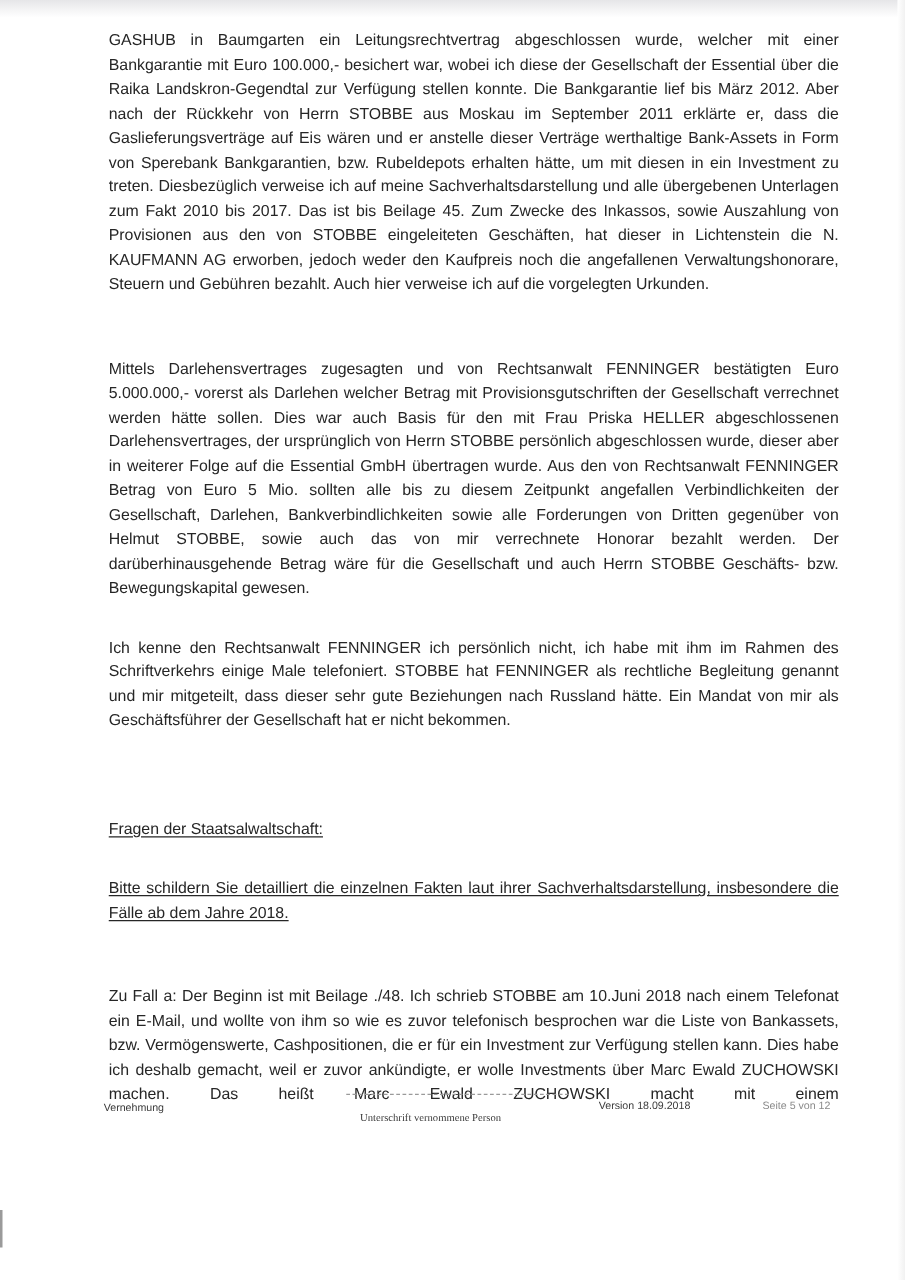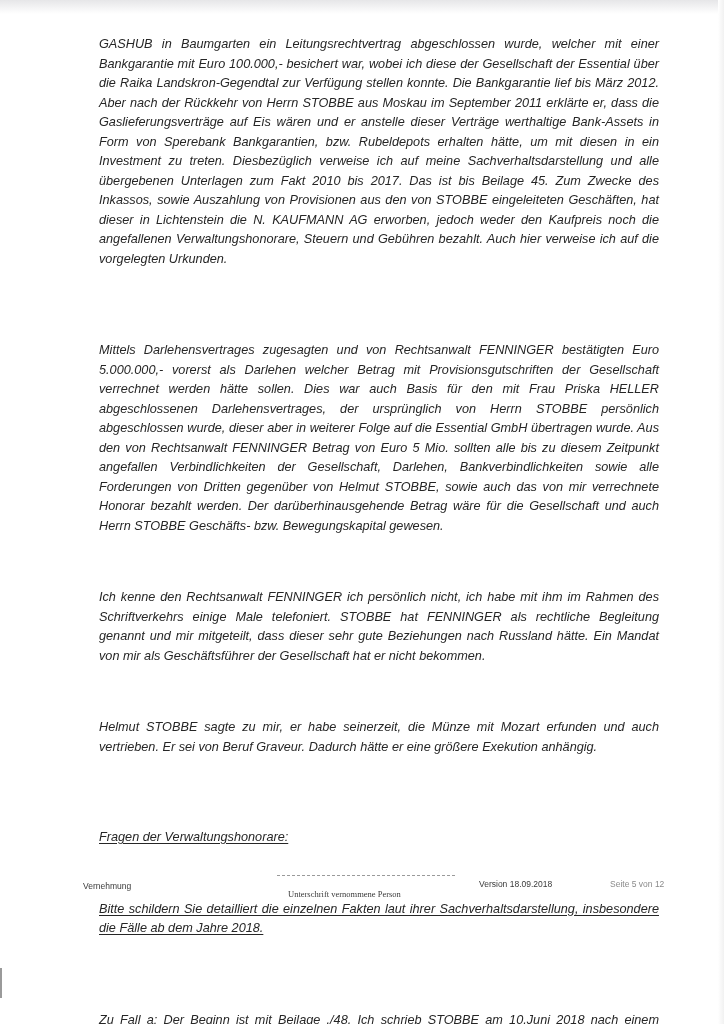--- a/index.html
+++ b/index.html
@@ -15,21 +15,21 @@
     position: absolute; right: 0; top: 0; width: 6px; height: 1024px;
     background: linear-gradient(to right, #ffffff, #f1f1f1);
   }
   .left-mark {
     position: absolute; left: 0; top: 968px; width: 2px; height: 30px; background: #9a9a9a;
   }
   .page {
     position: absolute; left: 83px; top: 19px; width: 592px;
   }
   p {
-    margin: 16px; font-size: 12.7px; line-height: 19.5px; text-align: justify; font-style: italic;
+    margin: 4px; font-size: 12.7px; line-height: 19.5px; text-align: justify;
   }
   p.last-line-left { text-align-last: left; }
   .gap-lg { height: 40px; }
   .gap { height: 20px; }
   .gap-xl { height: 39px; }
   .u { text-decoration: underline; text-underline-offset: 2px; }
   .footer {
     position: absolute; left: 83px; top: 868px; width: 600px; height: 40px;
     font-size: 8.5px; color: #3a3a3a;
   }
@@ -46,23 +46,22 @@
 <div class="right-edge"></div>
 <div class="left-mark"></div>
 
 <div class="page">
   <p class="last-line-left">GASHUB in Baumgarten ein Leitungsrechtvertrag abgeschlossen wurde, welcher mit einer Bankgarantie mit Euro 100.000,- besichert war, wobei ich diese der Gesellschaft der Essential über die Raika Landskron-Gegendtal zur Verfügung stellen konnte. Die Bankgarantie lief bis März 2012. Aber nach der Rückkehr von Herrn STOBBE aus Moskau im September 2011 erklärte er, dass die Gaslieferungsverträge auf Eis wären und er anstelle dieser Verträge werthaltige Bank-Assets in Form von Sperebank Bankgarantien, bzw. Rubeldepots erhalten hätte, um mit diesen in ein Investment zu treten. Diesbezüglich verweise ich auf meine Sachverhaltsdarstellung und alle übergebenen Unterlagen zum Fakt 2010 bis 2017. Das ist bis Beilage 45. Zum Zwecke des Inkassos, sowie Auszahlung von Provisionen aus den von STOBBE eingeleiteten Geschäften, hat dieser in Lichtenstein die N. KAUFMANN AG erworben, jedoch weder den Kaufpreis noch die angefallenen Verwaltungshonorare, Steuern und Gebühren bezahlt. Auch hier verweise ich auf die vorgelegten Urkunden.</p>
   <div class="gap-lg"></div>
   <p class="last-line-left">Mittels Darlehensvertrages zugesagten und von Rechtsanwalt FENNINGER bestätigten Euro 5.000.000,- vorerst als Darlehen welcher Betrag mit Provisionsgutschriften der Gesellschaft verrechnet werden hätte sollen. Dies war auch Basis für den mit Frau Priska HELLER abgeschlossenen Darlehensvertrages, der ursprünglich von Herrn STOBBE persönlich abgeschlossen wurde, dieser aber in weiterer Folge auf die Essential GmbH übertragen wurde. Aus den von Rechtsanwalt FENNINGER Betrag von Euro 5 Mio. sollten alle bis zu diesem Zeitpunkt angefallen Verbindlichkeiten der Gesellschaft, Darlehen, Bankverbindlichkeiten sowie alle Forderungen von Dritten gegenüber von Helmut STOBBE, sowie auch das von mir verrechnete Honorar bezahlt werden. Der darüberhinausgehende Betrag wäre für die Gesellschaft und auch Herrn STOBBE Geschäfts- bzw. Bewegungskapital gewesen.</p>
   <div class="gap"></div>
   <p class="last-line-left">Ich kenne den Rechtsanwalt FENNINGER ich persönlich nicht, ich habe mit ihm im Rahmen des Schriftverkehrs einige Male telefoniert. STOBBE hat FENNINGER als rechtliche Begleitung genannt und mir mitgeteilt, dass dieser sehr gute Beziehungen nach Russland hätte. Ein Mandat von mir als Geschäftsführer der Gesellschaft hat er nicht bekommen.</p>
   <div class="gap"></div>
-  <p class="last-line-left">Helmut STOBBE sagte zu mir, er habe seinerzeit, die Münze mit Mozart erfunden und auch vertrieben. Er sei von Beruf Graveur. Dadurch hätte er eine größere Exekution anhängig.</p>
   <div class="gap-xl"></div>
-  <p class="u last-line-left">Fragen der Verwaltungshonorare:</p>
+  <p class="u last-line-left">Fragen der Staatsalwaltschaft:</p>
   <div class="gap"></div>
   <p class="u last-line-left">Bitte schildern Sie detailliert die einzelnen Fakten laut ihrer Sachverhaltsdarstellung, insbesondere die Fälle ab dem Jahre 2018.</p>
   <div class="gap"></div>
   <div class="gap"></div>
   <p style="text-align-last: justify;">Zu Fall a: Der Beginn ist mit Beilage ./48. Ich schrieb STOBBE am 10.Juni 2018 nach einem Telefonat ein E-Mail, und wollte von ihm so wie es zuvor telefonisch besprochen war die Liste von Bankassets, bzw. Vermögenswerte, Cashpositionen, die er für ein Investment zur Verfügung stellen kann. Dies habe ich deshalb gemacht, weil er zuvor ankündigte, er wolle Investments über Marc Ewald ZUCHOWSKI machen. Das heißt Marc Ewald ZUCHOWSKI macht mit einem</p>
 </div>
 
 <div class="footer">
   <span class="f-left">Vernehmung</span>
   <div class="sig-line"></div>

